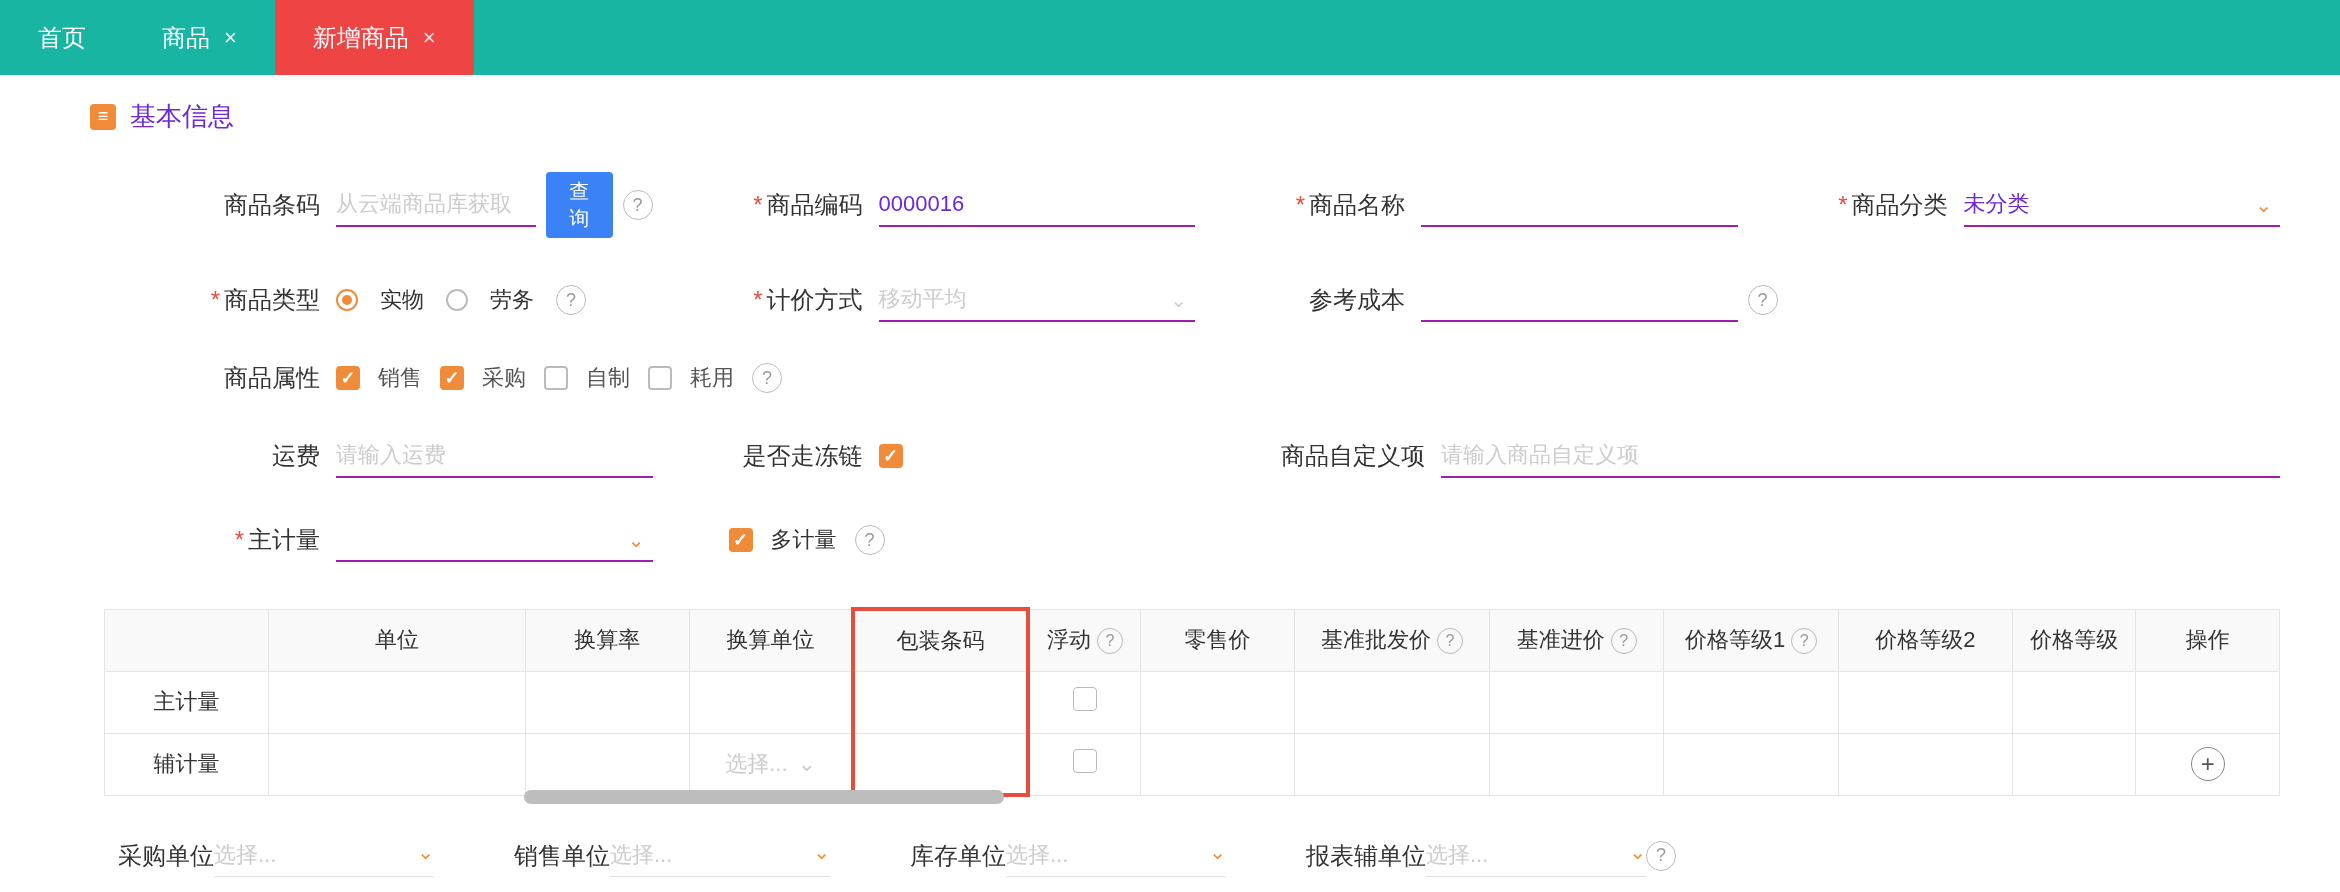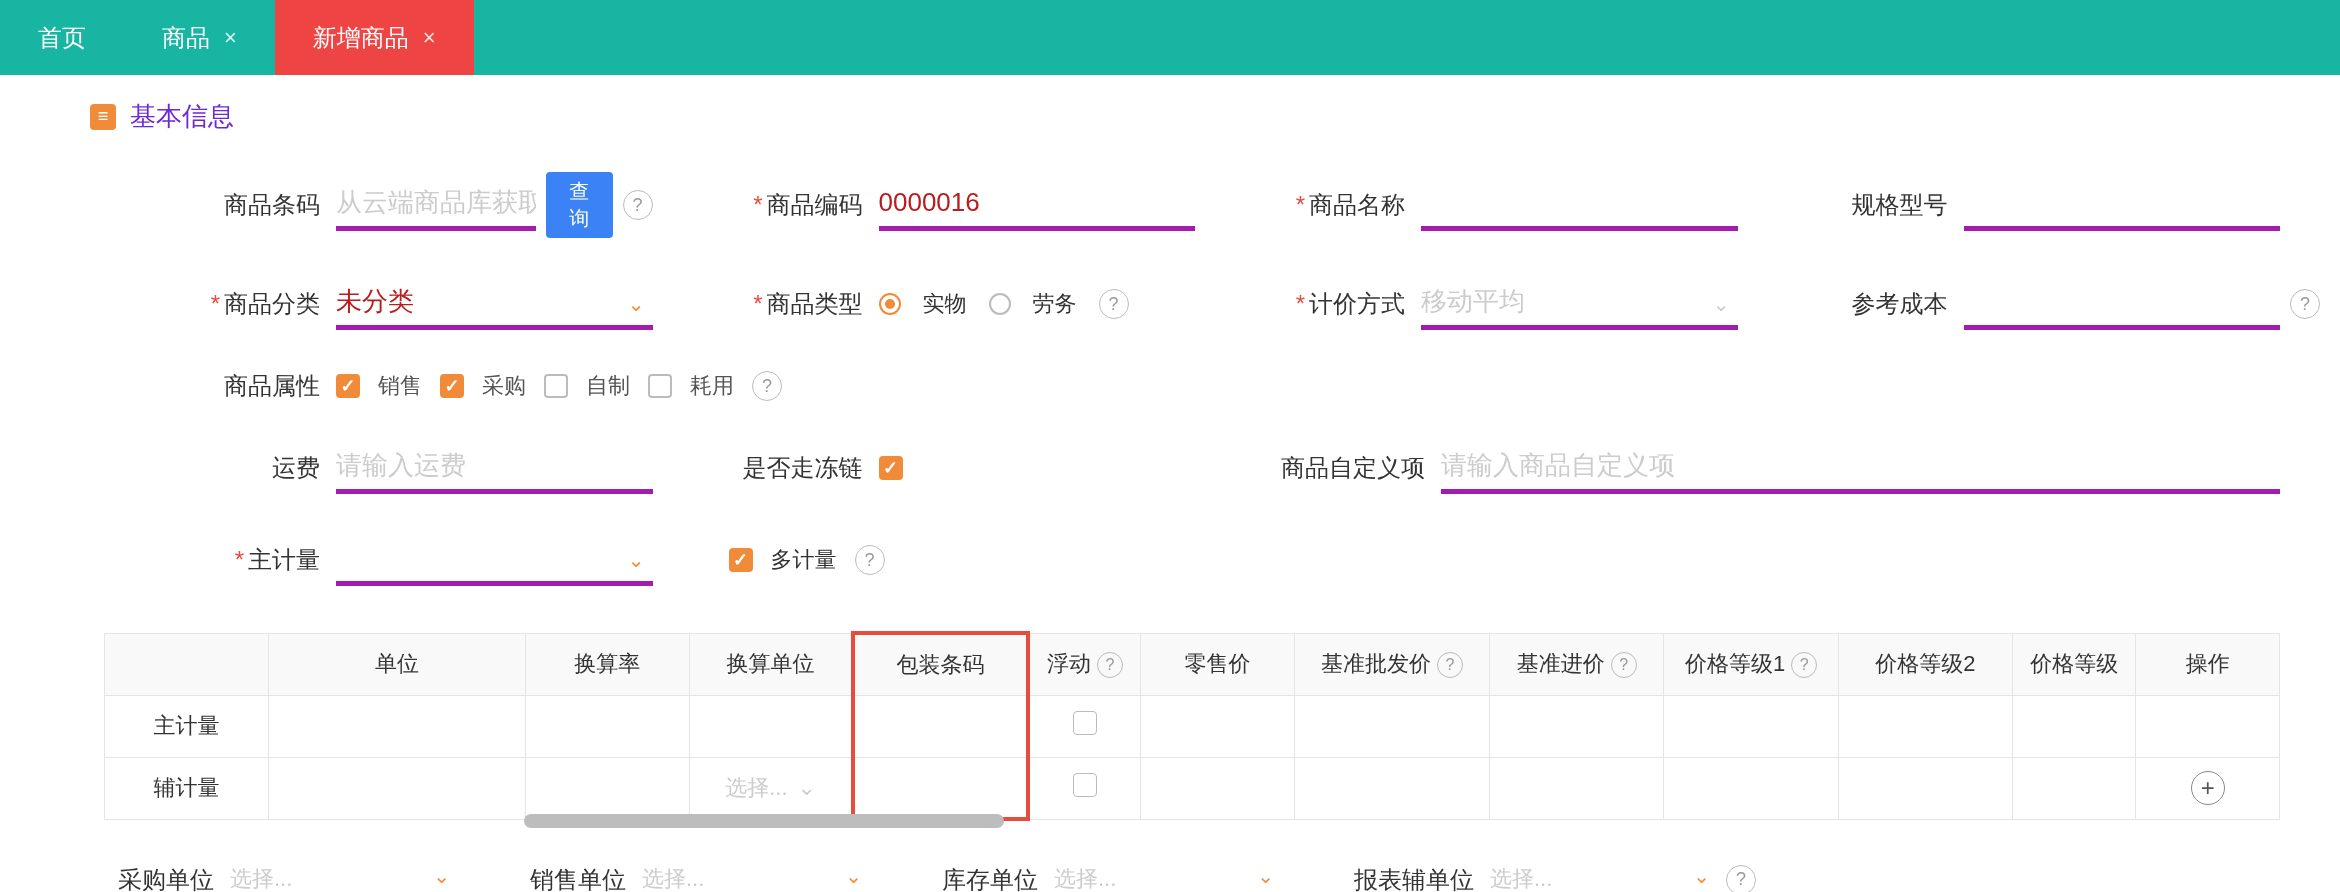--- a/index.html
+++ b/index.html
@@ -10,21 +10,21 @@
 .tab-close{font-size:22px;opacity:.85;margin-left:6px}
 .content{padding:20px 60px 20px 90px}
 .section{display:flex;align-items:center;gap:14px;margin:4px 0 38px 0}
 .section-icon{width:26px;height:26px;background:#F08B3A;border-radius:4px;display:flex;align-items:center;justify-content:center;color:#fff;font-size:18px;font-weight:bold}
 .section-title{font-size:26px;color:#6d28d9}
 .form-grid{display:grid;grid-template-columns:repeat(4,1fr);gap:40px 60px;padding-left:80px}
 .field{display:flex;align-items:center;gap:16px}
 .label{width:150px;text-align:right;font-size:24px;color:#333;flex-shrink:0}
 .req{color:#E74C3C;margin-right:4px}
 .input-wrap{flex:1;position:relative;display:flex;align-items:center;gap:10px}
-.text-input{width:100%;border:none;border-bottom:5px solid #a21caf;font-size:26px;color:#b91c1c;padding:8px 0;outline:none;background:transparent}
+.text-input{width:100%;border:none;border-bottom:2px solid #a21caf;font-size:22px;color:#6d28d9;padding:8px 0;outline:none;background:transparent}
 .text-input::placeholder{color:#ccc}
 .chev{position:absolute;right:8px;color:#F08B3A;font-size:20px;pointer-events:none}
 .chev.gray{color:#ccc}
 .btn-query{background:#3b82f6;color:#fff;border:none;border-radius:4px;padding:6px 14px;font-size:20px;cursor:pointer}
 .help{width:30px;height:30px;border:1.5px solid #bbb;border-radius:50%;display:flex;align-items:center;justify-content:center;font-size:18px;color:#999;flex-shrink:0}
 .radios{display:flex;align-items:center;gap:22px}
 .radio{width:22px;height:22px;border:2px solid #F08B3A;border-radius:50%;display:inline-flex;align-items:center;justify-content:center;flex-shrink:0}
 .radio.sel::after{content:"";width:10px;height:10px;background:#F08B3A;border-radius:50%}
 .radio.unsel{border-color:#bbb}
 .radio-label{font-size:22px;color:#333}
@@ -40,21 +40,21 @@
 td.rowhead{color:#333}
 th.hl-top{border-top:4px solid #E74C3C;border-left:4px solid #E74C3C;border-right:4px solid #E74C3C}
 td.hl-mid{border-left:4px solid #E74C3C;border-right:4px solid #E74C3C}
 td.hl-bot{border-left:4px solid #E74C3C;border-right:4px solid #E74C3C;border-bottom:4px solid #E74C3C}
 .small-chk{width:24px;height:24px;border:1.5px solid #bbb;border-radius:4px;display:inline-block}
 .cell-select{display:flex;align-items:center;justify-content:center;gap:10px;color:#ccc}
 .add-btn{width:34px;height:34px;border:1.5px solid #888;border-radius:50%;display:inline-flex;align-items:center;justify-content:center;font-size:24px;color:#555;cursor:pointer}
 .scrollbar{position:relative;height:14px;margin-top:-7px}
 .scroll-track{position:absolute;left:420px;width:480px;height:14px;background:#bdbdbd;border-radius:7px}
 .bottom-units{display:flex;gap:80px;padding:30px 0 0 14px;align-items:center}
-.unit{display:flex;align-items:center;gap:16px}
+.unit{display:flex;align-items:center;}
 .unit-label{font-size:24px;color:#333;white-space:nowrap}
 .unit-sel{flex:1;min-width:220px;position:relative;border-bottom:1px solid #e0e0e0;padding:6px 0;color:#ccc;font-size:22px}
 .unit-sel .chev{right:0}
 </style>
 </head>
 <body>
 
 <div class="tabs-bar">
   <div class="tab">
       <span>首页</span>
@@ -85,26 +85,20 @@
       </div>
     </div>
     <div class="field">
       <span class="label"><span class="req">*</span><span>商品编码</span></span>
       <div class="input-wrap">
           <input class="text-input" value="0000016" style="">
         </div>
     </div>
     <div class="field">
       <span class="label"><span class="req">*</span><span>商品名称</span></span>
-      <div class="input-wrap">
-          <input class="text-input" style="">
-        </div>
-    </div>
-    <div class="field">
-      <span class="label">规格型号</span>
       <div class="input-wrap">
           <input class="text-input" style="">
         </div>
     </div>
 
     <div class="field">
       <span class="label"><span class="req">*</span><span>商品分类</span></span>
       <div class="input-wrap">
         <input class="text-input" value="未分类" style="">
         <span class="chev">⌄</span>

